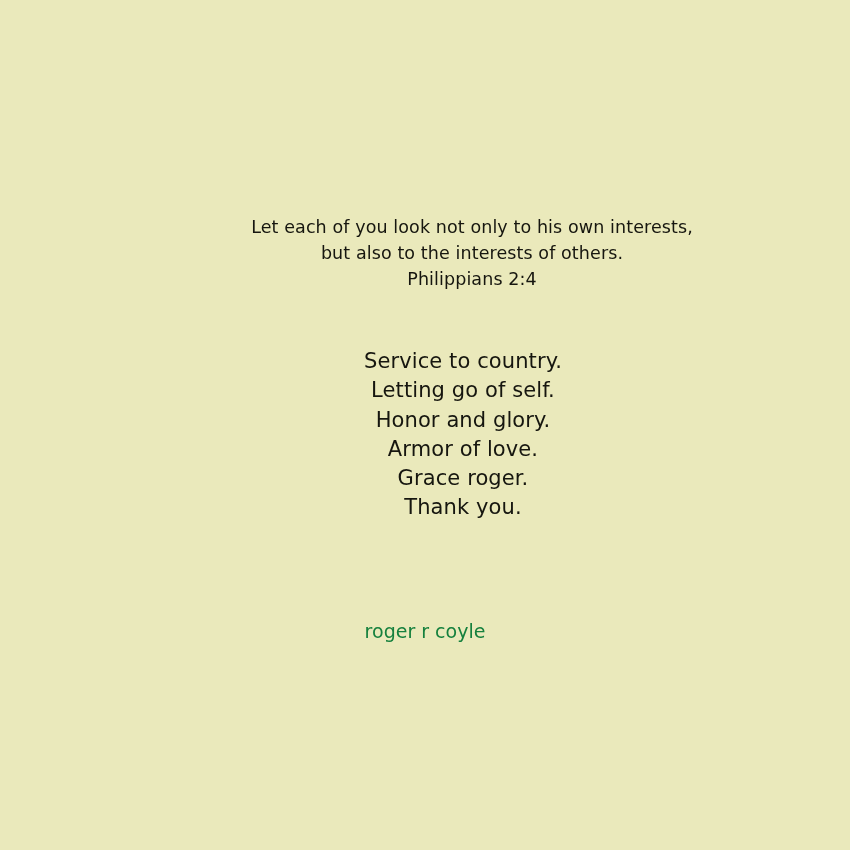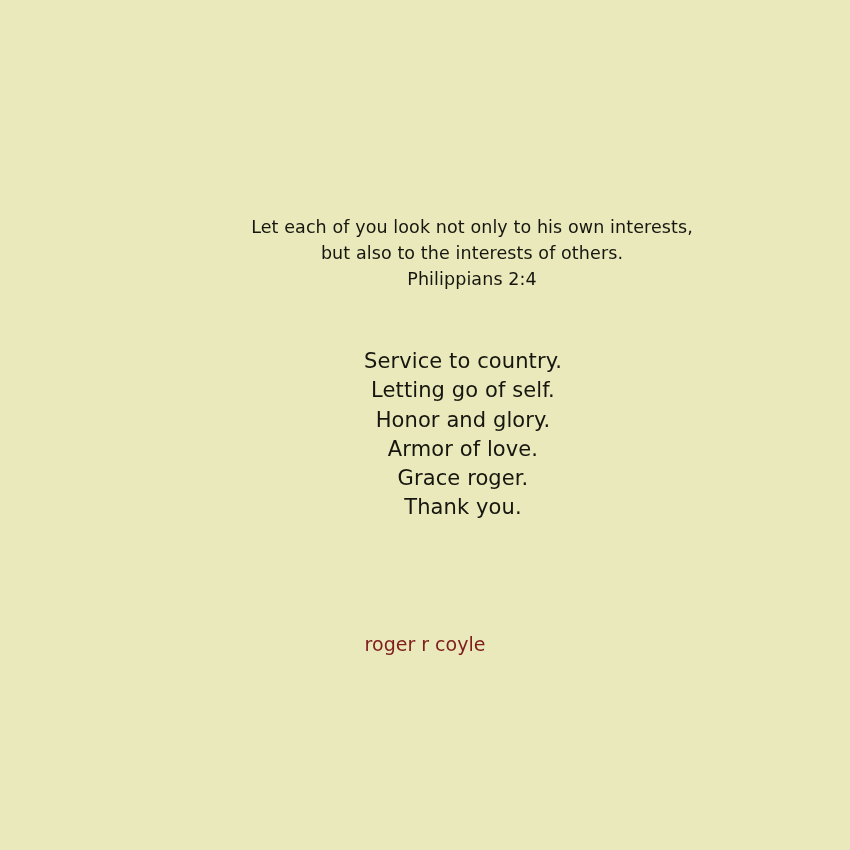--- a/index.html
+++ b/index.html
@@ -43,27 +43,27 @@
     padding-left: 38px;
   }
   .poem .line {
     font-size: 21px;
     line-height: 29.3px;
     letter-spacing: 0.1px;
     color: #16160f;
   }
   .byline {
     position: absolute;
-    top: 631px;
+    top: 618px;
     left: 0;
     width: 850px;
     text-align: center;
     font-size: 19px;
     line-height: 26px;
-    color: #7f1d1d;
+    color: #15803d;
   }
 </style>
 </head>
 <body>
 
 <div class="page">
 
   <div class="epigraph">
     <div class="line">Let each of you look not only to his own interests,</div>
     <div class="line">but also to the interests of others.</div>

